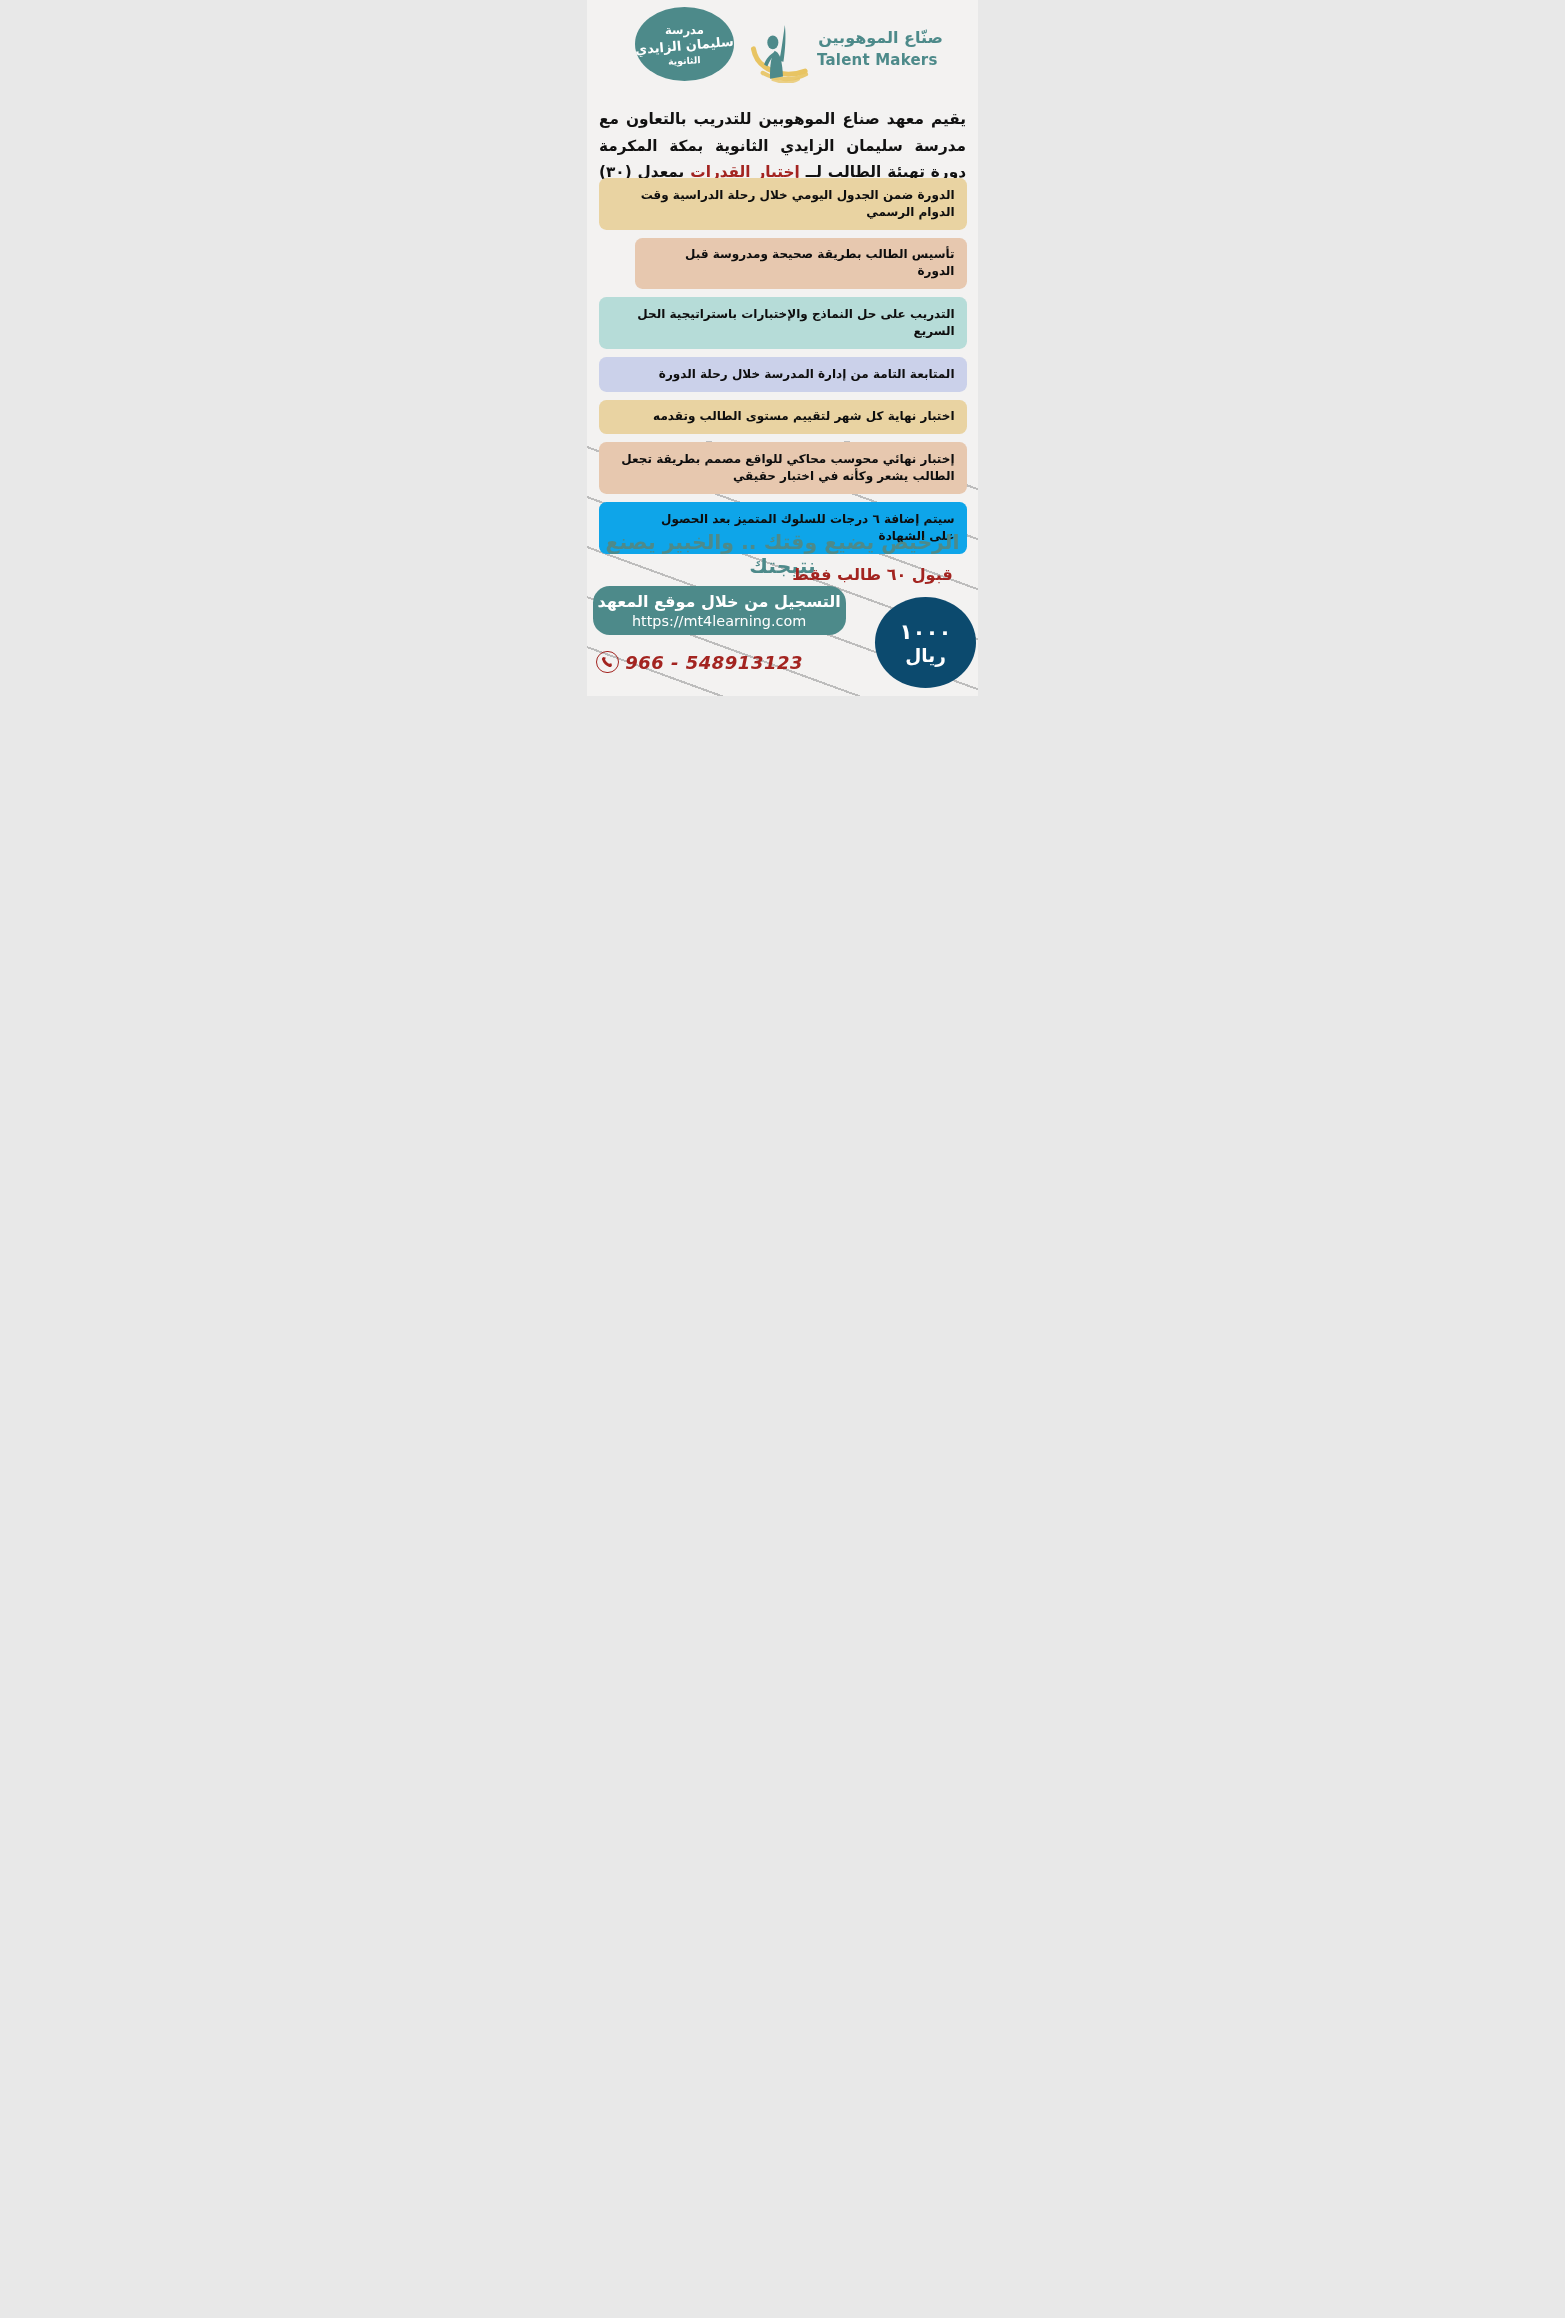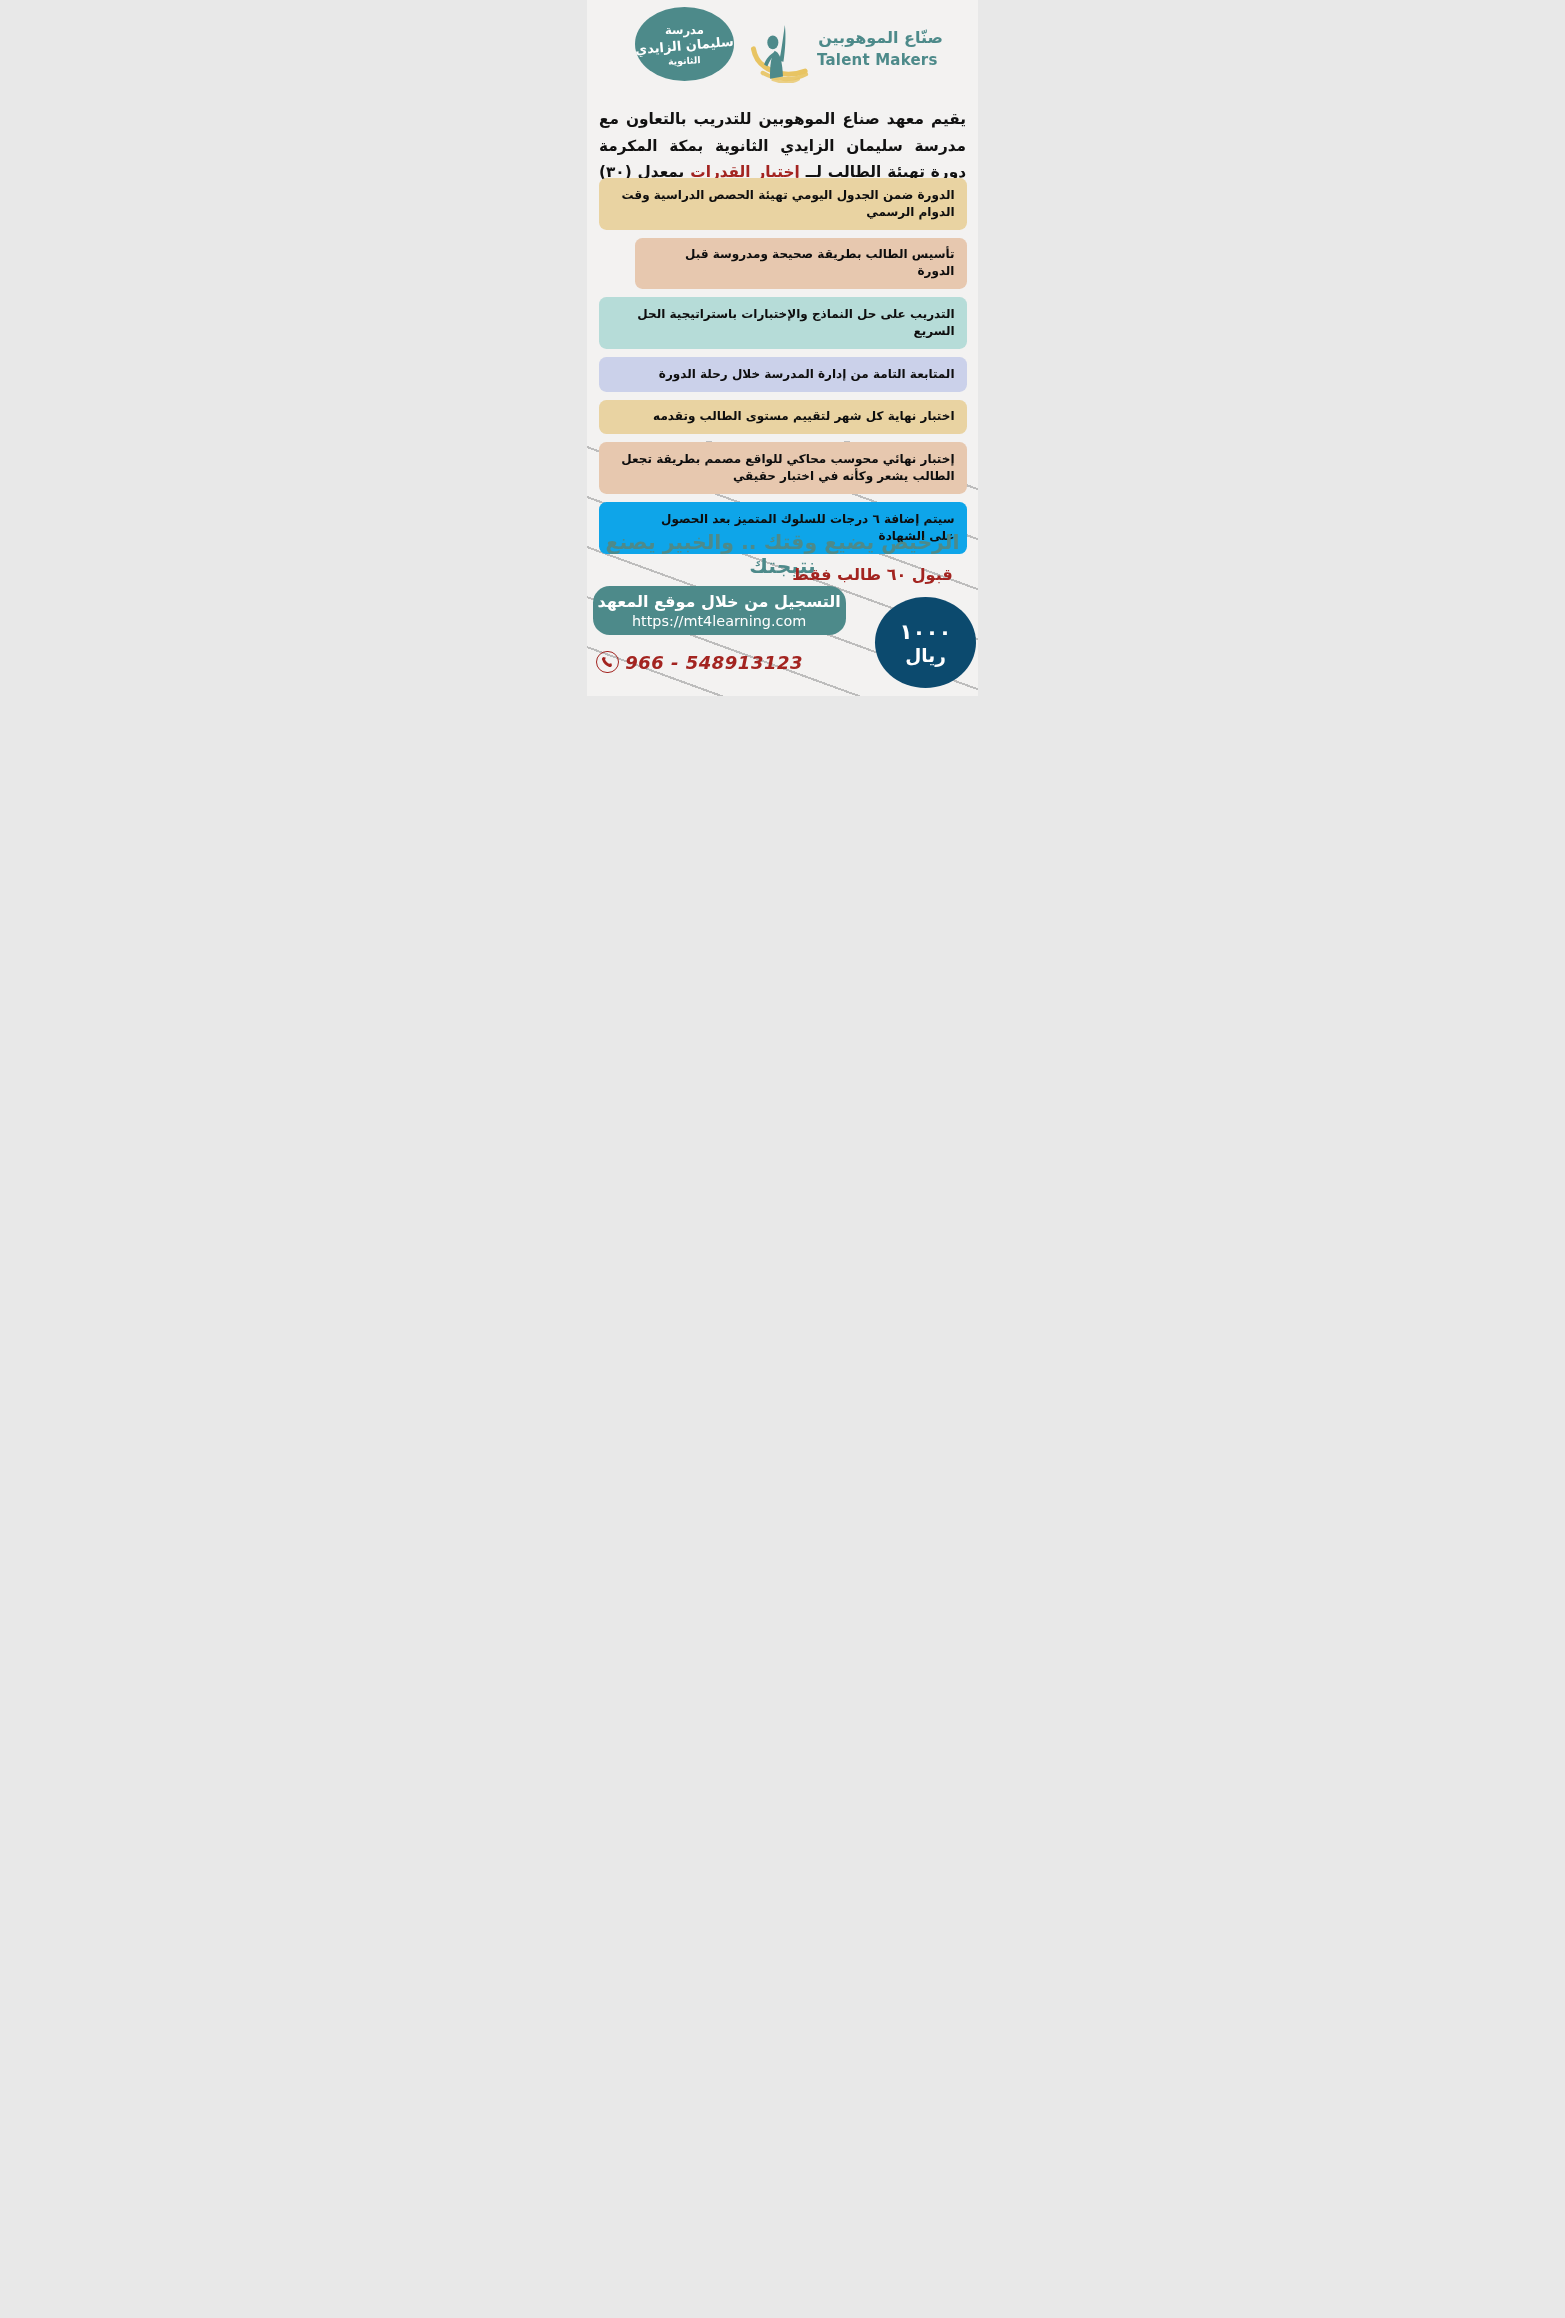--- a/index.html
+++ b/index.html
@@ -121,21 +121,21 @@
     <path d="M60,61 C 49,67 42,75 37,88 L 44,92 C 49,79 55,71 62,66 Z" fill="#4d8a8a"></path>
   </svg>
   <div class="layer logo-text">
     <div class="logo-ar">صنّاع الموهوبين</div>
     <div class="logo-en">Talent Makers</div>
   </div>
 
   <p class="layer intro"><span>يقيم معهد صناع الموهوبين للتدريب بالتعاون مع مدرسة سليمان الزايدي الثانوية بمكة المكرمة دورة تهيئة الطالب لــ </span><span class="highlight">إختبار القدرات</span><span> بمعدل (٣٠) حصة</span></p>
 
   <div class="layer features">
-      <div class="feature" style="background: rgb(233, 211, 162);">الدورة ضمن الجدول اليومي تهيئة الحصص الدراسية وقت الدوام الرسمي</div>
+      <div class="feature" style="background: rgb(233, 211, 162);">الدورة ضمن الجدول اليومي خلال رحلة الدراسية وقت الدوام الرسمي</div>
       <div class="feature" style="background: rgb(231, 200, 175); margin-left: 36px;">تأسيس الطالب بطريقة صحيحة ومدروسة قبل الدورة</div>
       <div class="feature" style="background: rgb(182, 220, 216);">التدريب على حل النماذج والإختبارات باستراتيجية الحل السريع</div>
       <div class="feature" style="background: rgb(203, 209, 234); padding-left: 16px;">المتابعة التامة من إدارة المدرسة خلال رحلة الدورة</div>
       <div class="feature" style="background: rgb(233, 211, 162);">اختبار نهاية كل شهر لتقييم مستوى الطالب وتقدمه</div>
       <div class="feature" style="background: rgb(231, 200, 175);">إختبار نهائي محوسب محاكي للواقع مصمم بطريقة تجعل الطالب يشعر وكأنه في اختبار حقيقي</div>
       <div class="feature" style="background: #0ea5e9; padding-left: 42px;">سيتم إضافة ٦ درجات للسلوك المتميز بعد الحصول على الشهادة</div>
     </div>
 
   <div class="layer slogan">الرخيص يضيع وقتك .. والخبير يصنع نتيجتك</div>
 

